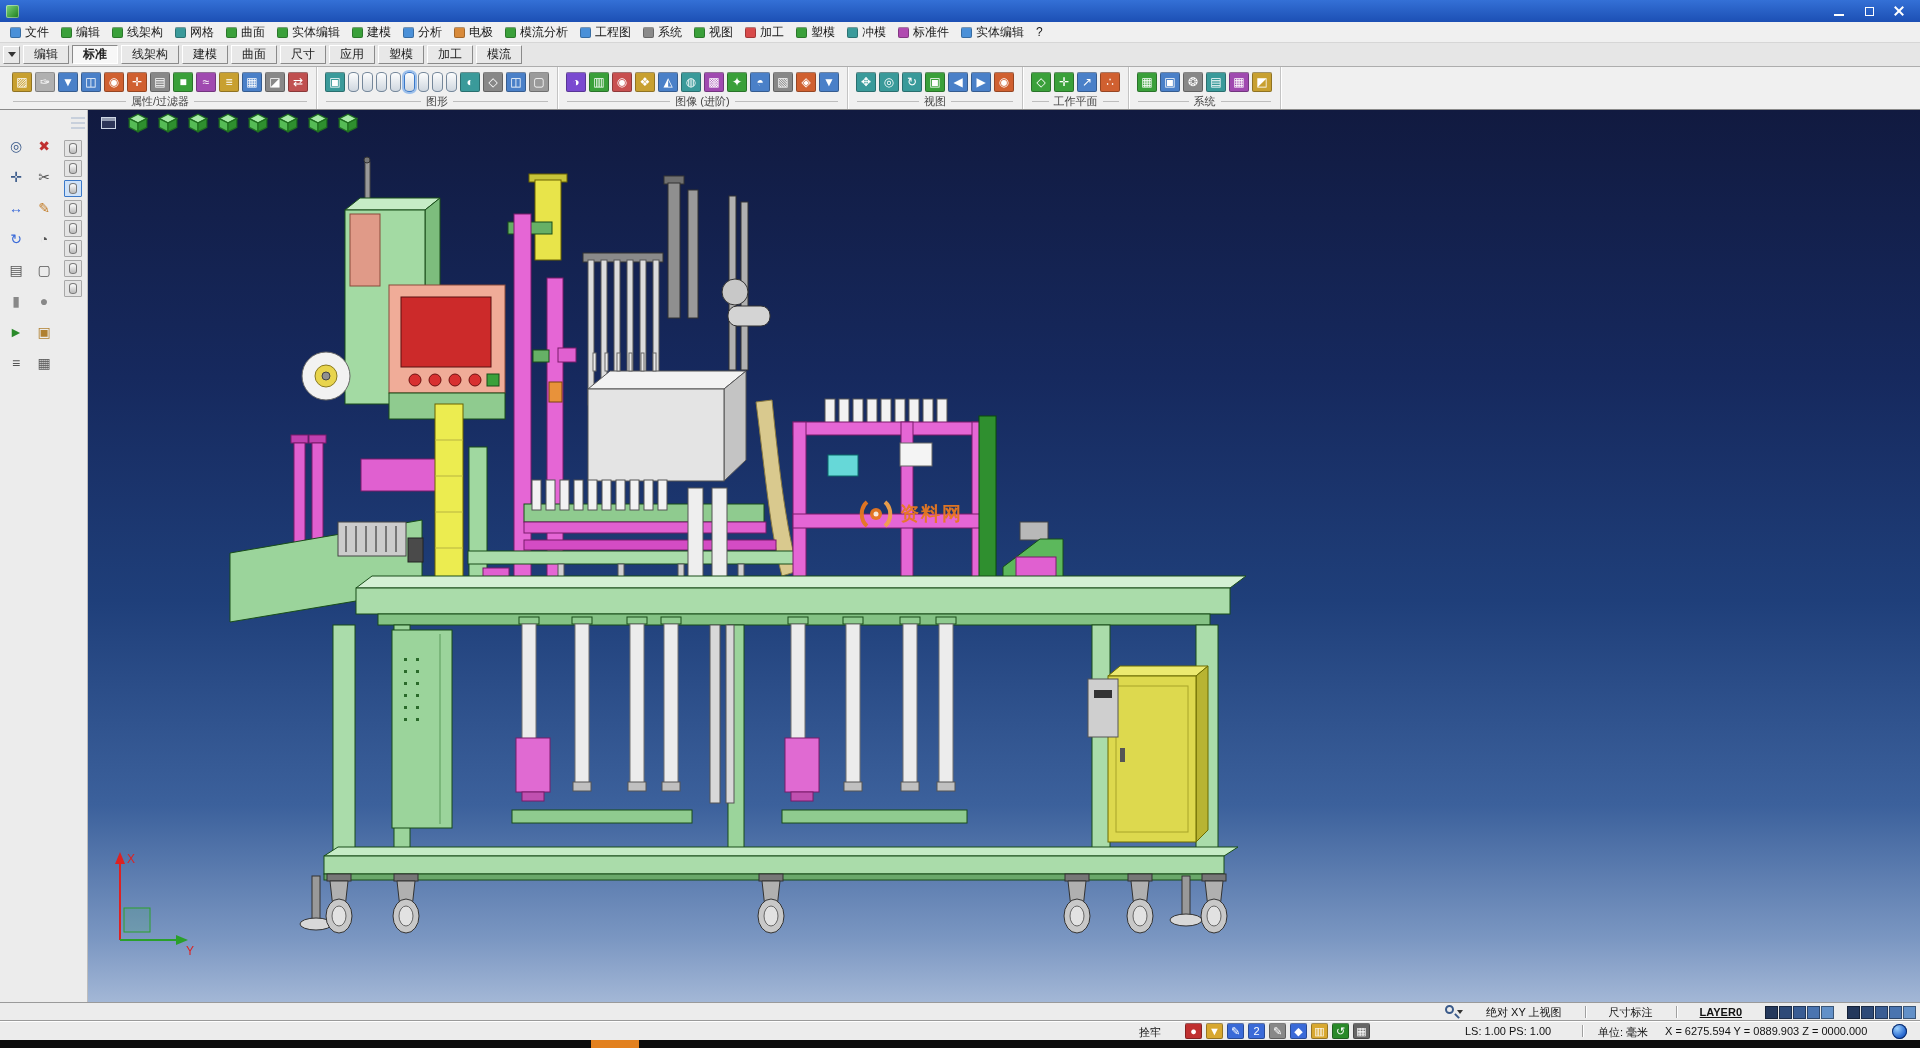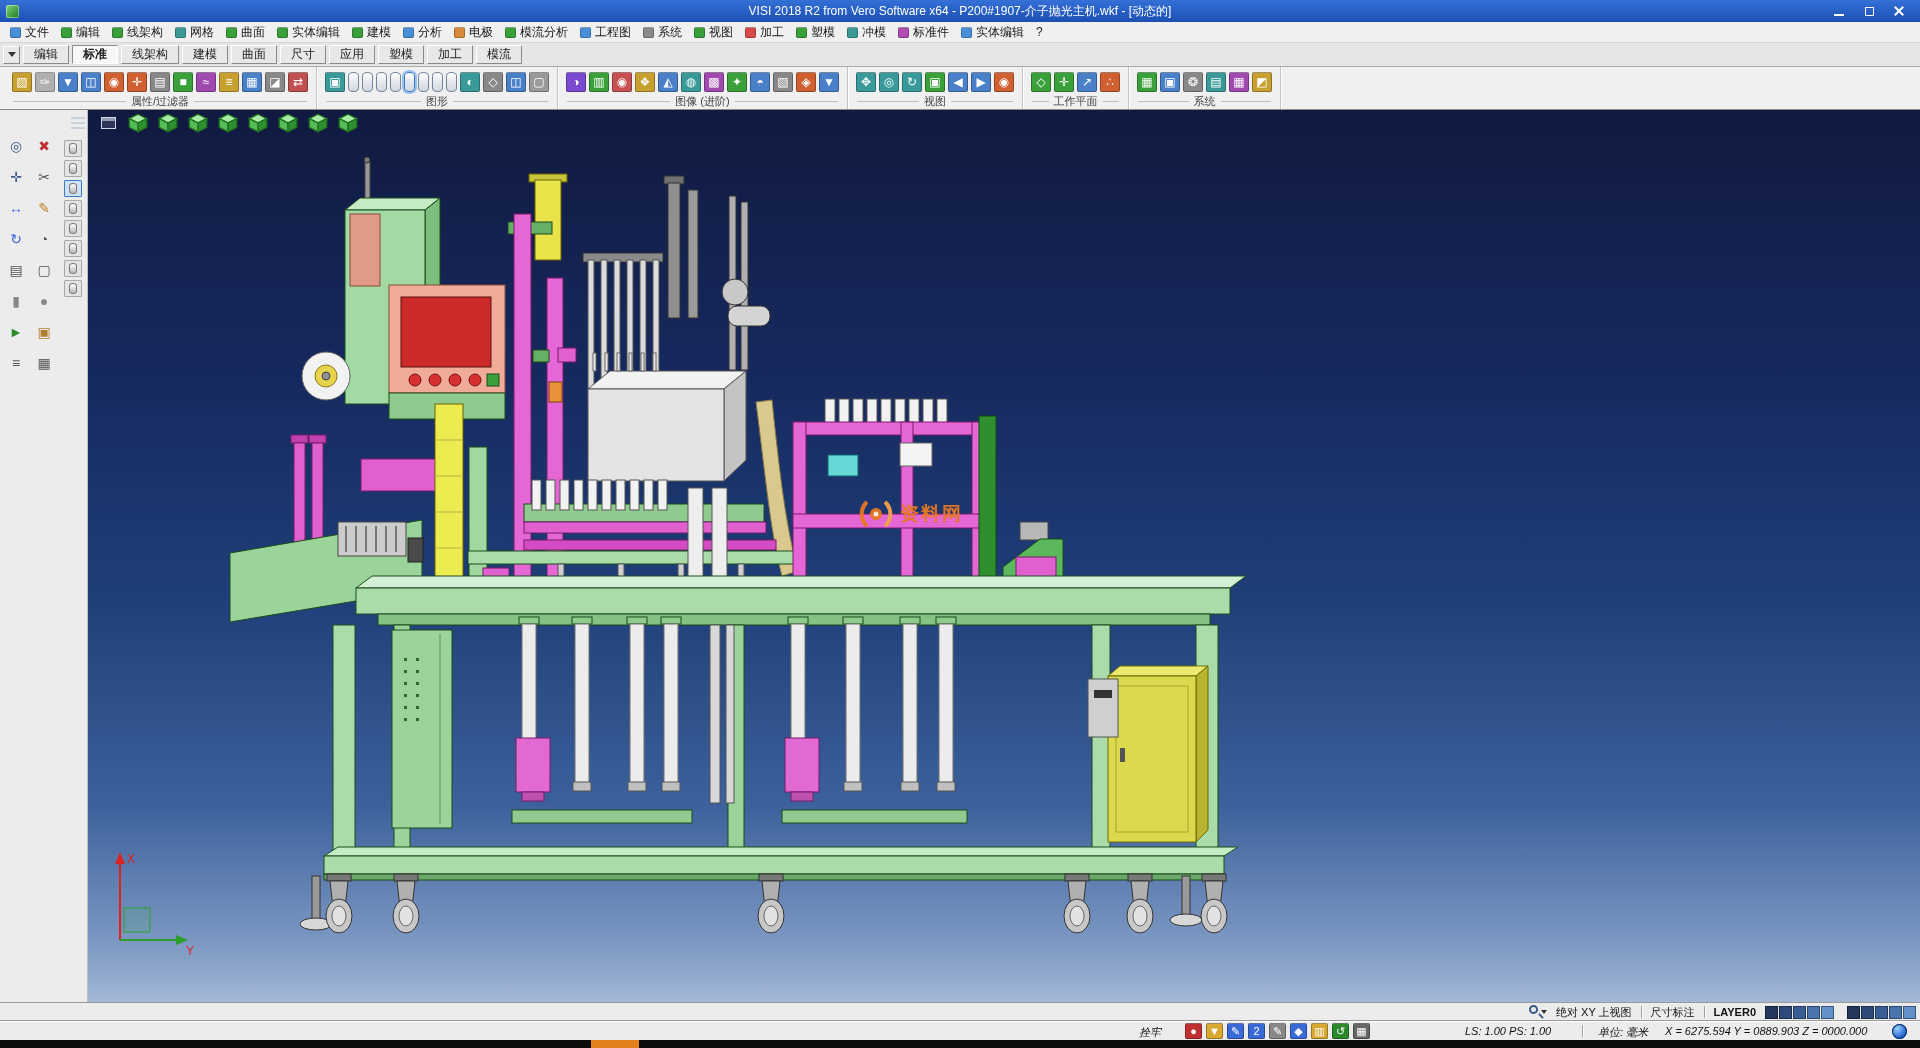--- a/index.html
+++ b/index.html
@@ -72,50 +72,49 @@
   .vmenu{width:14px;height:12px;background:repeating-linear-gradient(180deg,#c8d0dc 0 2px,transparent 2px 5px);}
   .vwin{width:15px;height:12px;border:1px solid #cdd6e4;background:rgba(255,255,255,.12);
     box-shadow:inset 0 3px 0 rgba(205,214,228,.65);}
 
   .watermark{position:absolute;left:770px;top:388px;display:flex;align-items:center;gap:6px;opacity:.95;}
   .wm-text{color:#e87820;font-size:19px;font-weight:bold;letter-spacing:2px;}
 
   
   .statusA{position:absolute;left:0;right:0;top:1002px;height:19px;background:#ececec;
     border-top:1px solid #9a9a9a;font-size:11px;color:#111;z-index:40;}
-  .sA-right{position:absolute;right:4px;top:0;height:100%;display:flex;align-items:center;gap:9px;}
+  .sA-right{position:absolute;right:4px;top:0;height:100%;display:flex;align-items:center;gap:23px;}
   .vsep{width:1px;height:12px;background:#a0a0a0;box-shadow:1px 0 0 #fff;display:inline-block;}
-  .bold{font-weight:bold;}
+  .bold{font-weight:bold;text-decoration:underline;}
   .chips{display:flex;gap:1px;align-items:center;}
   .chip{width:13px;height:13px;box-shadow:inset 0 0 0 1px rgba(0,0,0,.4);}
   .chip.gap{margin-left:12px;}
   .mag{position:relative;width:20px;height:16px;}
   .mag-c{position:absolute;left:2px;top:1px;width:9px;height:9px;border:2px solid #3a5a8a;border-radius:50%;}
   .mag-h{position:absolute;left:11px;top:11px;width:6px;height:2px;background:#3a5a8a;transform:rotate(45deg);}
   .mag-dd{position:absolute;right:0;top:6px;width:0;height:0;border:3px solid transparent;border-top:4px solid #333;}
 
   .statusB{position:absolute;left:0;right:0;top:1021px;height:19px;background:#ececec;
     border-top:1px solid #ffffff;box-shadow:0 -1px 0 #9a9a9a;font-size:11px;color:#111;z-index:40;}
-  .statusB>span{position:absolute;top:3px;white-space:nowrap;font-style:italic;}
+  .statusB>span{position:absolute;top:3px;white-space:nowrap;}
   .sb-icons{position:absolute;top:1px;display:flex;gap:4px;align-items:center;}
   .sbicon{width:17px;height:16px;border-radius:2px;color:#fff;font-size:11px;display:flex;align-items:center;
     justify-content:center;box-shadow:inset 0 0 0 1px rgba(0,0,0,.3), inset 0 1px 0 rgba(255,255,255,.4);}
   .globe{position:absolute;top:2px;width:15px;height:15px;border-radius:50%;
     background:radial-gradient(circle at 35% 30%,#9ad0ff,#2a6ad0 60%,#123a8a);box-shadow:inset 0 0 0 1px #0a2a6a;}
 
   
   .taskbar{position:absolute;left:0;right:0;top:1040px;height:8px;background:#0c0c0c;z-index:60;}
   .task-item{position:absolute;left:591px;width:48px;height:8px;background:#e2801e;}
 </style>
 </head>
 <body>
 
 <div class="titlebar">
   <div class="app-icon"></div>
-  <div class="wtitle">VISI 2018 R2 from Vero Software x64 - P200#1907-介子抛光主机.wkf - [动态的]</div>
   <div class="winbtns">
     <div class="wbtn">
         <span class="gmin"></span>
       </div>
     <div class="wbtn">
         <span class="gmax"></span>
       </div>
     <div class="wbtn">
         <span class="gx1"></span>
         <span class="gx2"></span>

